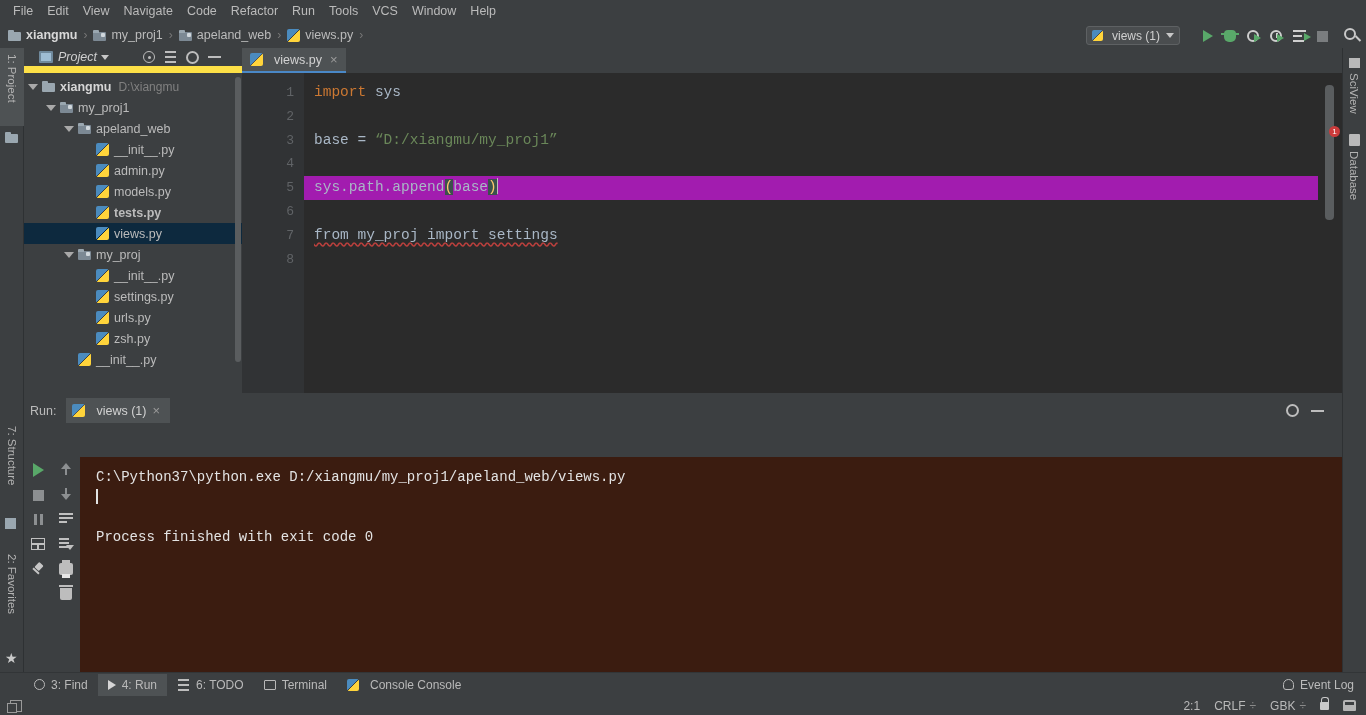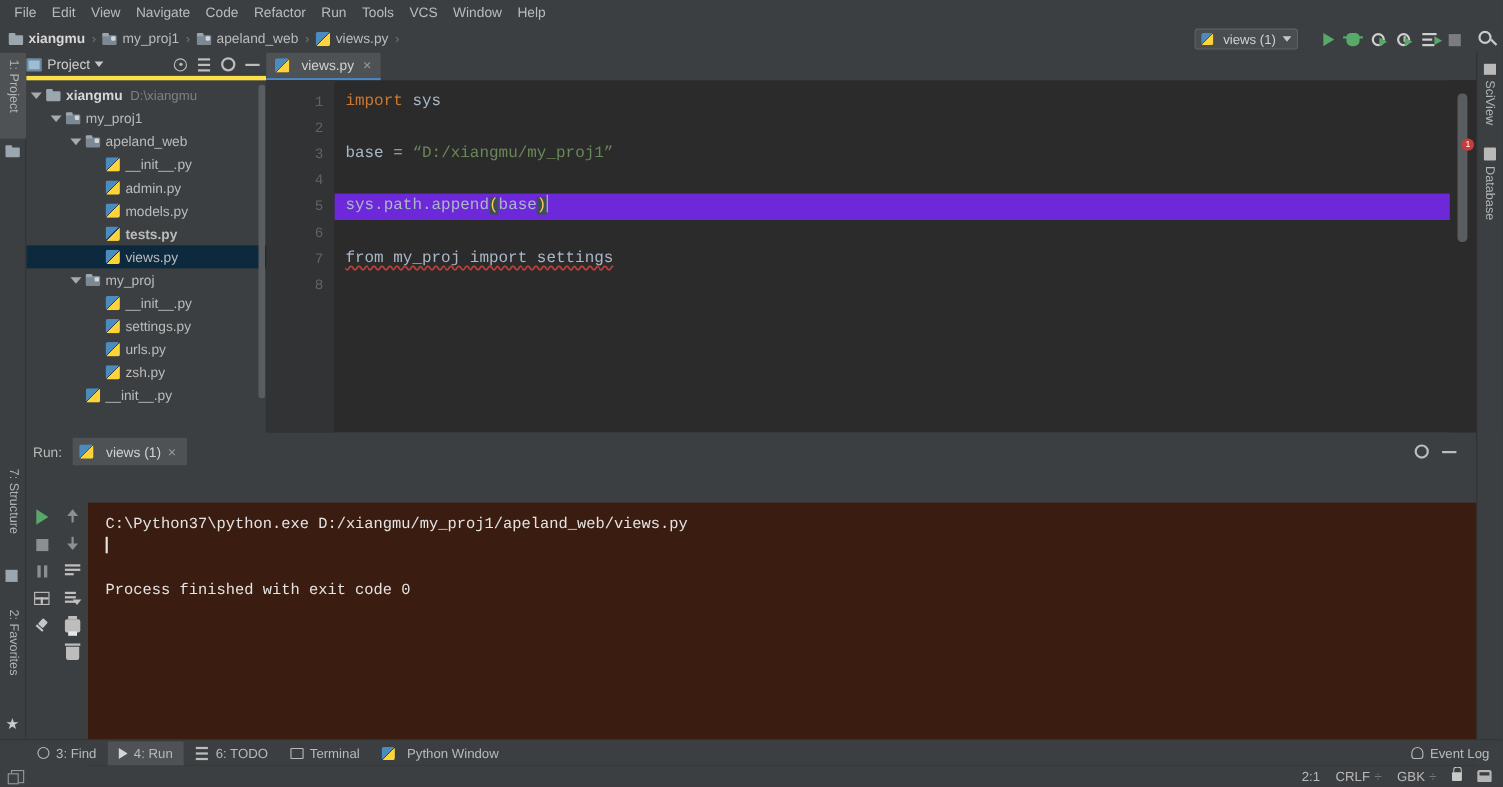--- a/index.html
+++ b/index.html
@@ -110,22 +110,23 @@
   }
   .vtab.active { background: #4e5254; }
   .vstripicon { position: absolute; left: 5px; width: 14px; height: 12px; }
 
   
   .proj-panel {
     position: absolute; left: 24px; top: 48px; width: 218px; height: 345px;
     background: #3c3f41; display: flex; flex-direction: column;
   }
   .proj-header {
-    height: 25px; display: flex; align-items: center; padding: 0 0;
-    border-bottom: 4px solid #fde047;
+    height: 25px; display: flex; align-items: center; padding: 0 15px;
+    border-bottom: 7px solid #fde047;
+    font-style: italic;
   }
   .proj-title { color: #cfcfcf; font-size: 12.5px; margin-right: 4px; }
   .ic-win { width: 14px; height: 12px; background: #6f899c; border-radius: 1px; position: relative; margin-right: 5px; }
   .ic-win:before { content:""; position:absolute; left:2px; top:2px; width:10px;height:8px; background:#9ebdd4; }
   .hdr-icons { margin-left: auto; display: flex; align-items: center; gap: 9px; padding-right: 6px; }
   .ic-target { width: 12px; height: 12px; border: 1.5px solid #bdbdbd; border-radius: 50%; position: relative; }
   .ic-target:before { content:""; position:absolute; left:3.5px; top:3.5px; width:3px;height:3px; background:#bdbdbd; border-radius:50%; }
   .ic-collapse { width: 13px; height: 12px; position: relative; }
   .ic-collapse span { position:absolute; left:1px; height:2px; background:#bdbdbd; }
   .ic-collapse span:nth-child(1){ top:0; width:11px; }
@@ -172,21 +173,21 @@
   .gutter {
     width: 62px; background: #313335; color: #606366; font-size: 13px;
     padding-top: 8px; text-align: right; padding-right: 10px; line-height: 23.8px;
     flex: none;
   }
   .code {
     flex: 1; position: relative; padding-top: 8px; font-size: 14.5px;
     line-height: 23.8px; color: #a9b7c6; overflow: hidden;
   }
   .cline { height: 23.8px; padding-left: 10px; white-space: pre; }
-  .cline.hl { background: #6d28d9; }
+  .cline.hl { background: #a21caf; }
   .kw { color: #cc7832; }
   .str { color: #6a8759; }
   .paren-hl { background: #3b514d; color: #ffc66d; }
   .err-underline {
     text-decoration: underline; text-decoration-color: #bc3f3c;
     text-decoration-style: wavy; text-underline-offset: 3px;
   }
   .caret { display:inline-block; width:1px; height:16px; background:#bbbbbb; vertical-align:-3px; }
 
   .ed-scroll-col {
@@ -619,21 +620,21 @@
       <span>6: TODO</span>
     </div>
     <div class="btab">
       <span style="width:12px;height:10px;border:1.5px solid #b9b9b9;border-radius:1px;"></span>
       <span>Terminal</span>
     </div>
     <div class="btab">
       <span class="ico ico-py" style="width:12px;height:12px;">
           <i style="width:12px;height:12px;"></i>
         </span>
-      <span>Python Window</span>
+      <span>Console Console</span>
     </div>
     <div class="bottom-right">
       <span class="ic-bell"></span>
       <span>Event Log</span>
     </div>
   </div>
 
   <div class="statusbar">
     <span class="ic-stack"></span>
     <span class="st-right">

